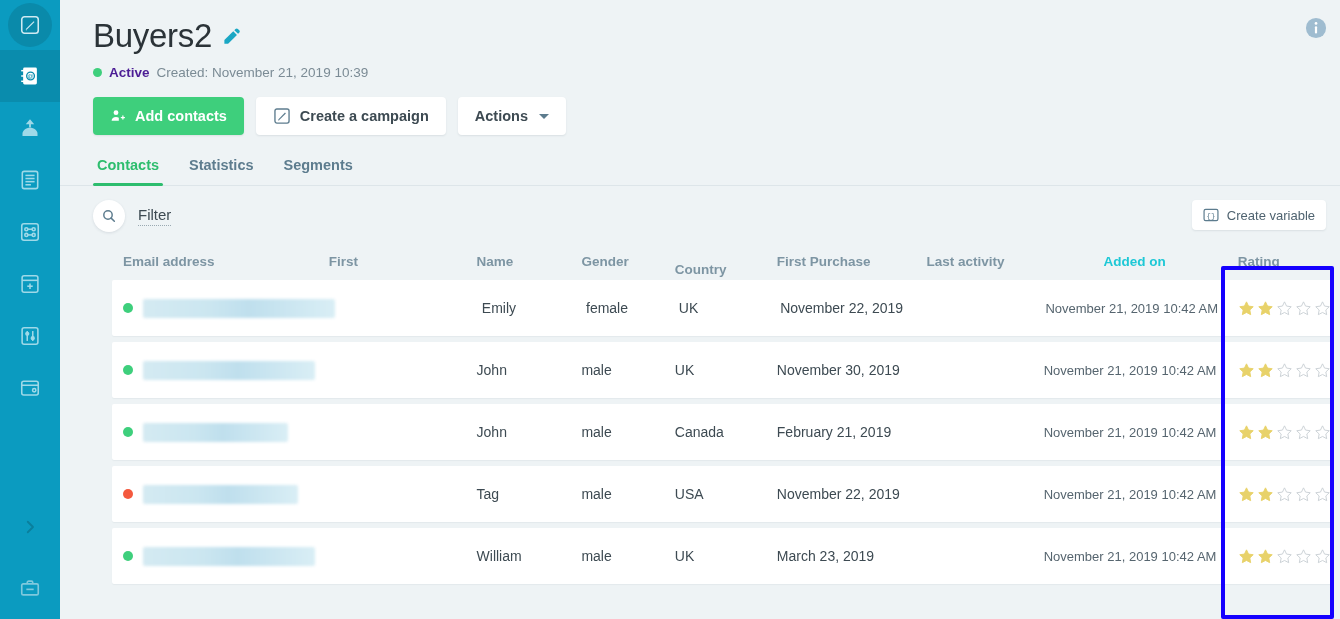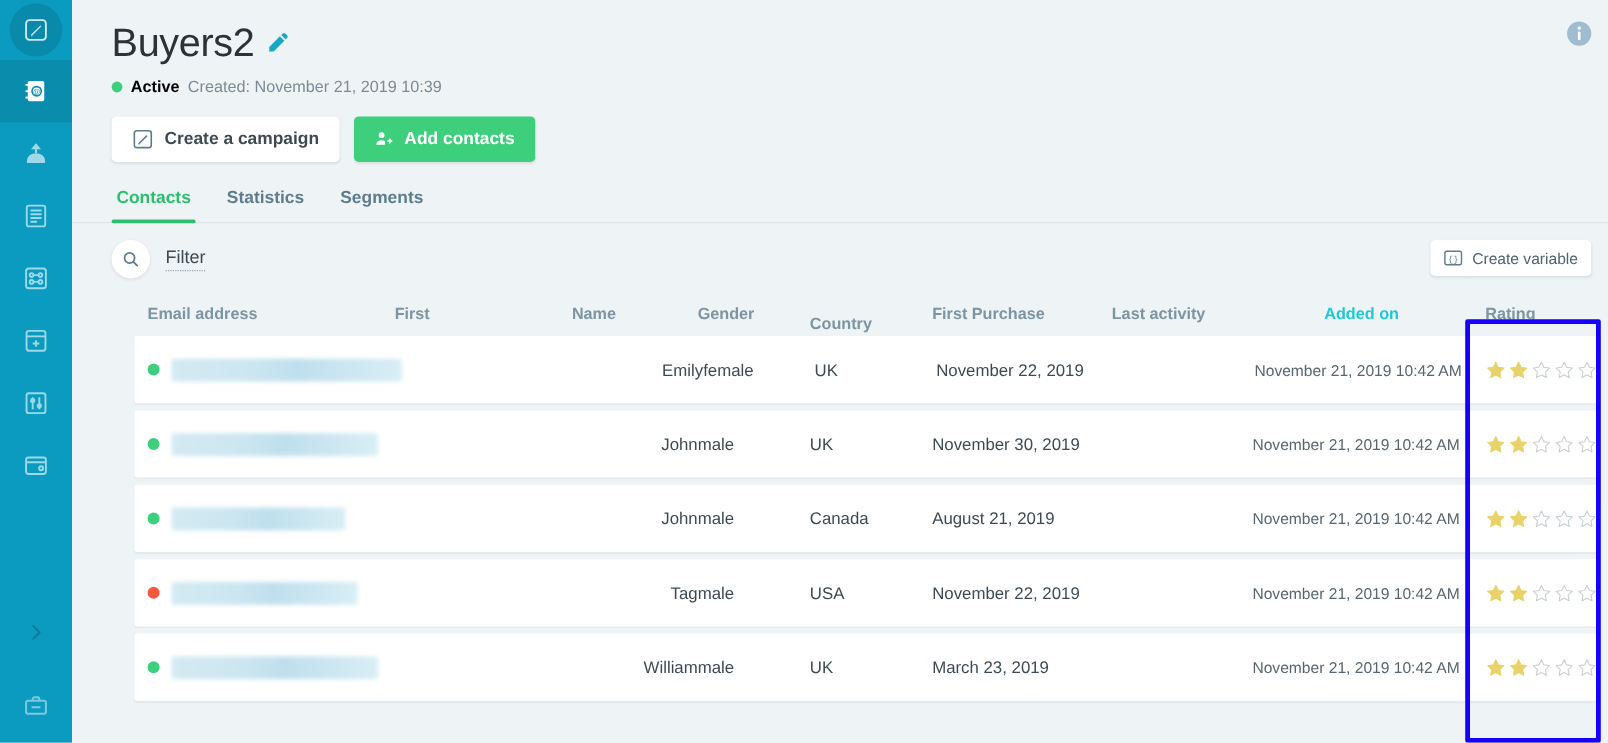--- a/index.html
+++ b/index.html
@@ -55,21 +55,21 @@
   }
   .title-edit { cursor: pointer; display: block; margin-top: 6px; }
 
   .status-row {
     display: flex; align-items: center; gap: 7px;
     margin-top: 11px; font-size: 13.5px;
   }
   .dot-green {
     width: 9px; height: 9px; border-radius: 50%; background: #3ecf7c; display: block;
   }
-  .status-label { font-weight: bold; color: #000000; }
+  .status-label { font-weight: bold; color: #4c1d95; }
   .status-created { color: #7b8b95; }
 
   .btn-row { display: flex; align-items: center; gap: 12px; margin-top: 17px; }
   .btn {
     height: 38px; border-radius: 4px; display: inline-flex; align-items: center;
     gap: 9px; padding: 0 17px; font-size: 14.5px; font-weight: bold;
     cursor: pointer; border: none; white-space: nowrap;
   }
   .btn-primary { background: #3ecf7c; color: #fff; box-shadow: 0 1px 2px rgba(0,0,0,.08); }
   .btn-white {
@@ -130,21 +130,21 @@
     display: flex; align-items: center; background: #fff;
     height: 56px; margin-bottom: 6px; border-radius: 2px;
     box-shadow: 0 1px 1px rgba(40,60,80,.05);
     position: relative;
   }
   .cell { font-size: 14px; color: #3d4a52; white-space: nowrap; }
 
   
   .c-email  { width: 227px; padding-left: 11px; display: flex; align-items: center; gap: 10px; }
   .c-phone  { width: 155px; }
-  .c-name   { width: 110px; text-align: right; }
+  .c-name   { width: 110px; }
   .c-gender { width: 98px; }
   .c-country{ width: 107px; }
   .c-first  { width: 157px; white-space: normal; line-height: 1.32; }
   .c-last   { width: 123px; }
   .c-added  { width: 191px; font-size: 13px; color: #56656f; }
   .c-rating { width: 112px; padding-left: 12px; }
 
   .hdr-email  { width: 227px; padding-left: 11px; }
   .hdr-phone  { width: 155px; }
   .hdr-name   { width: 110px; }
@@ -307,39 +307,43 @@
         </span>
       </div>
 
       <div class="status-row">
         <span class="dot-green"></span>
         <span class="status-label">Active</span>
         <span class="status-created">Created: November 21, 2019 10:39</span>
       </div>
 
       <div class="btn-row">
-        <button class="btn btn-white">
-          <svg viewBox="0 0 24 24" width="18" height="18" fill="none" stroke="#5d7c8e" stroke-width="1.8">
-            <rect x="2.6" y="2.6" width="18.8" height="18.8" rx="2.6"></rect>
-            <path d="M7 16.6 16 7.4l1.2 1.2L8 17.8z" fill="#5d7c8e" stroke="none"></path>
-            <path d="M7 16.6V18h1.4" fill="#5d7c8e" stroke="none"></path>
-          </svg>
-          <span>Create a campaign</span>
-        </button>
-
         <button class="btn btn-primary">
           <svg viewBox="0 0 24 24" width="16" height="16" fill="#ffffff">
             <circle cx="9" cy="7" r="3.6"></circle>
             <path d="M2.4 19c0-3.5 2.9-5.6 6.6-5.6 1.6 0 3 .4 4.2 1.1V19z"></path>
             <rect x="16" y="13.4" width="6.6" height="1.9" rx=".95"></rect>
             <rect x="18.4" y="11" width="1.9" height="6.6" rx=".95"></rect>
           </svg>
           <span>Add contacts</span>
         </button>
 
+        <button class="btn btn-white">
+          <svg viewBox="0 0 24 24" width="18" height="18" fill="none" stroke="#5d7c8e" stroke-width="1.8">
+            <rect x="2.6" y="2.6" width="18.8" height="18.8" rx="2.6"></rect>
+            <path d="M7 16.6 16 7.4l1.2 1.2L8 17.8z" fill="#5d7c8e" stroke="none"></path>
+            <path d="M7 16.6V18h1.4" fill="#5d7c8e" stroke="none"></path>
+          </svg>
+          <span>Create a campaign</span>
+        </button>
+
+        <button class="btn btn-white">
+          <span>Actions</span>
+          <span class="caret"></span>
+        </button>
       </div>
     </div>
 
     <div class="tabs" id="tabs">
         <div class="tab active">Contacts</div>
         <div class="tab">Statistics</div>
         <div class="tab">Segments</div>
       </div>
 
     <div class="filter-row">
@@ -440,21 +444,21 @@
           </div>
           <div class="row">
             <div class="cell c-email">
               <span class="status-dot sd-green"></span>
               <span class="redacted" style="width:145px"></span>
             </div>
             <div class="cell c-phone"></div>
             <div class="cell c-name">John</div>
             <div class="cell c-gender">male</div>
             <div class="cell c-country">Canada</div>
-            <div class="cell c-first">August 21, 2019</div>
+            <div class="cell c-first">February 21, 2019</div>
             <div class="cell c-last"></div>
             <div class="cell c-added">November 21, 2019 10:42 AM</div>
             <div class="cell c-rating">
               <span class="stars">
                 <svg viewBox="0 0 24 24">
                   <path d="M12 2.6l2.9 6 6.6.9-4.8 4.6 1.2 6.6L12 17.6 6.1 20.7l1.2-6.6-4.8-4.6 6.6-.9z" fill="#e8d26a" stroke="#e8d26a" stroke-width="1.3" stroke-linejoin="round"></path>
                 </svg>
                 <svg viewBox="0 0 24 24">
                   <path d="M12 2.6l2.9 6 6.6.9-4.8 4.6 1.2 6.6L12 17.6 6.1 20.7l1.2-6.6-4.8-4.6 6.6-.9z" fill="#e8d26a" stroke="#e8d26a" stroke-width="1.3" stroke-linejoin="round"></path>
                 </svg>

